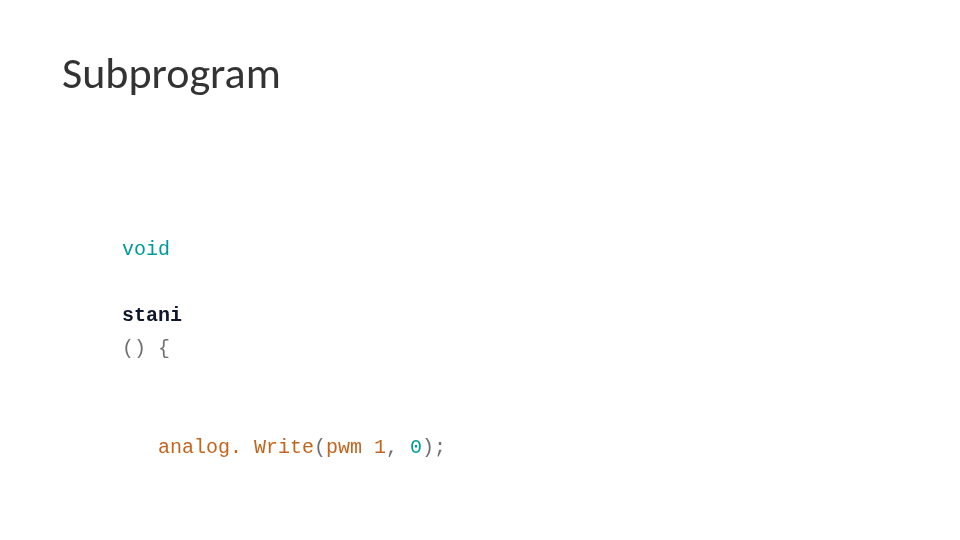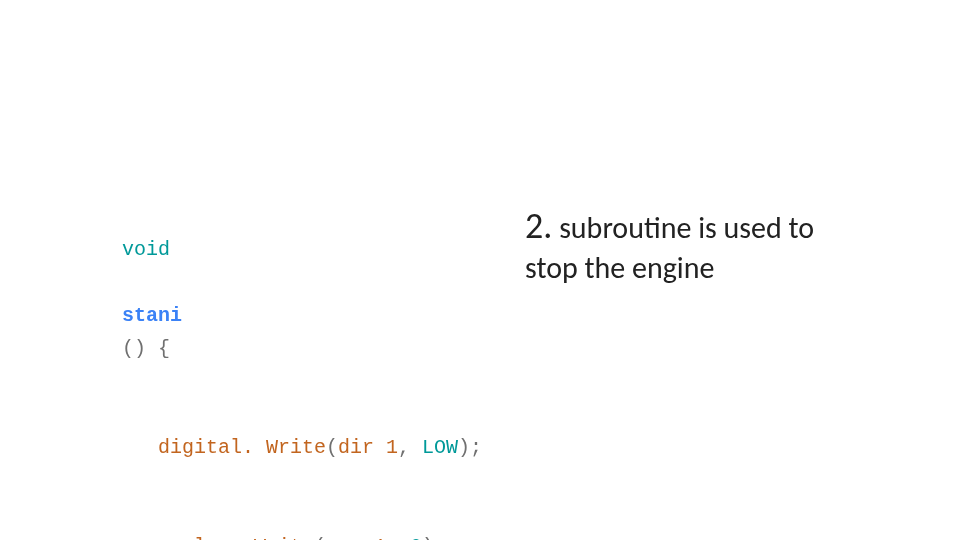--- a/index.html
+++ b/index.html
@@ -30,21 +30,21 @@
     left: 50px;
     width: 430px;
     font-family: "Courier New", Courier, monospace;
     font-size: 20px;
     line-height: 1.65;
     color: #333;
   }
   .code-line { white-space: pre; }
   .indent { padding-left: 36px; }
   .kw   { color: #009999; margin-top: 22px; }             
-  .fn   { color: #3b82f6; font-weight: bold; }   
+  .fn   { color: #0f172a; font-weight: bold; }   
   .par  { color: #707070; }             
   .call { color: #c2651f; }             
   .arg  { color: #c2651f; }             
   .comma{ color: #707070; }
   .const{ color: #009999; }             
   .caption {
     position: absolute;
     top: 204px;
     left: 525px;
     width: 380px;
@@ -52,36 +52,30 @@
     line-height: 1.25;
     color: #222;
   }
   .caption-num { font-size: 36px; }
 </style>
 </head>
 <body>
 
 <div class="slide">
 
+  <div class="title">Subprogram</div>
 
   <div class="code-block">
     <div class="code-line">
       <span class="kw">void</span>
       <span> </span>
       <span class="fn">stani</span>
       <span class="par">() {</span>
     </div>
 
     <div class="code-line indent">
-      <span class="call">digital. Write</span><span class="par">(</span><span class="arg">dir 1</span><span class="comma">, </span><span class="const">LOW</span><span class="par">);</span>
-    </div>
-    <div class="code-line indent">
       <span class="call">analog. Write</span><span class="par">(</span><span class="arg">pwm 1</span><span class="comma">, </span><span class="const">0</span><span class="par">);</span>
     </div>
 
   </div>
 
-  <div class="caption">
-    <span class="caption-num">2.</span><span> subroutine is used to</span><br>
-    <span>stop the engine</span>
-  </div>
 
 </div>
 
 </body></html>

